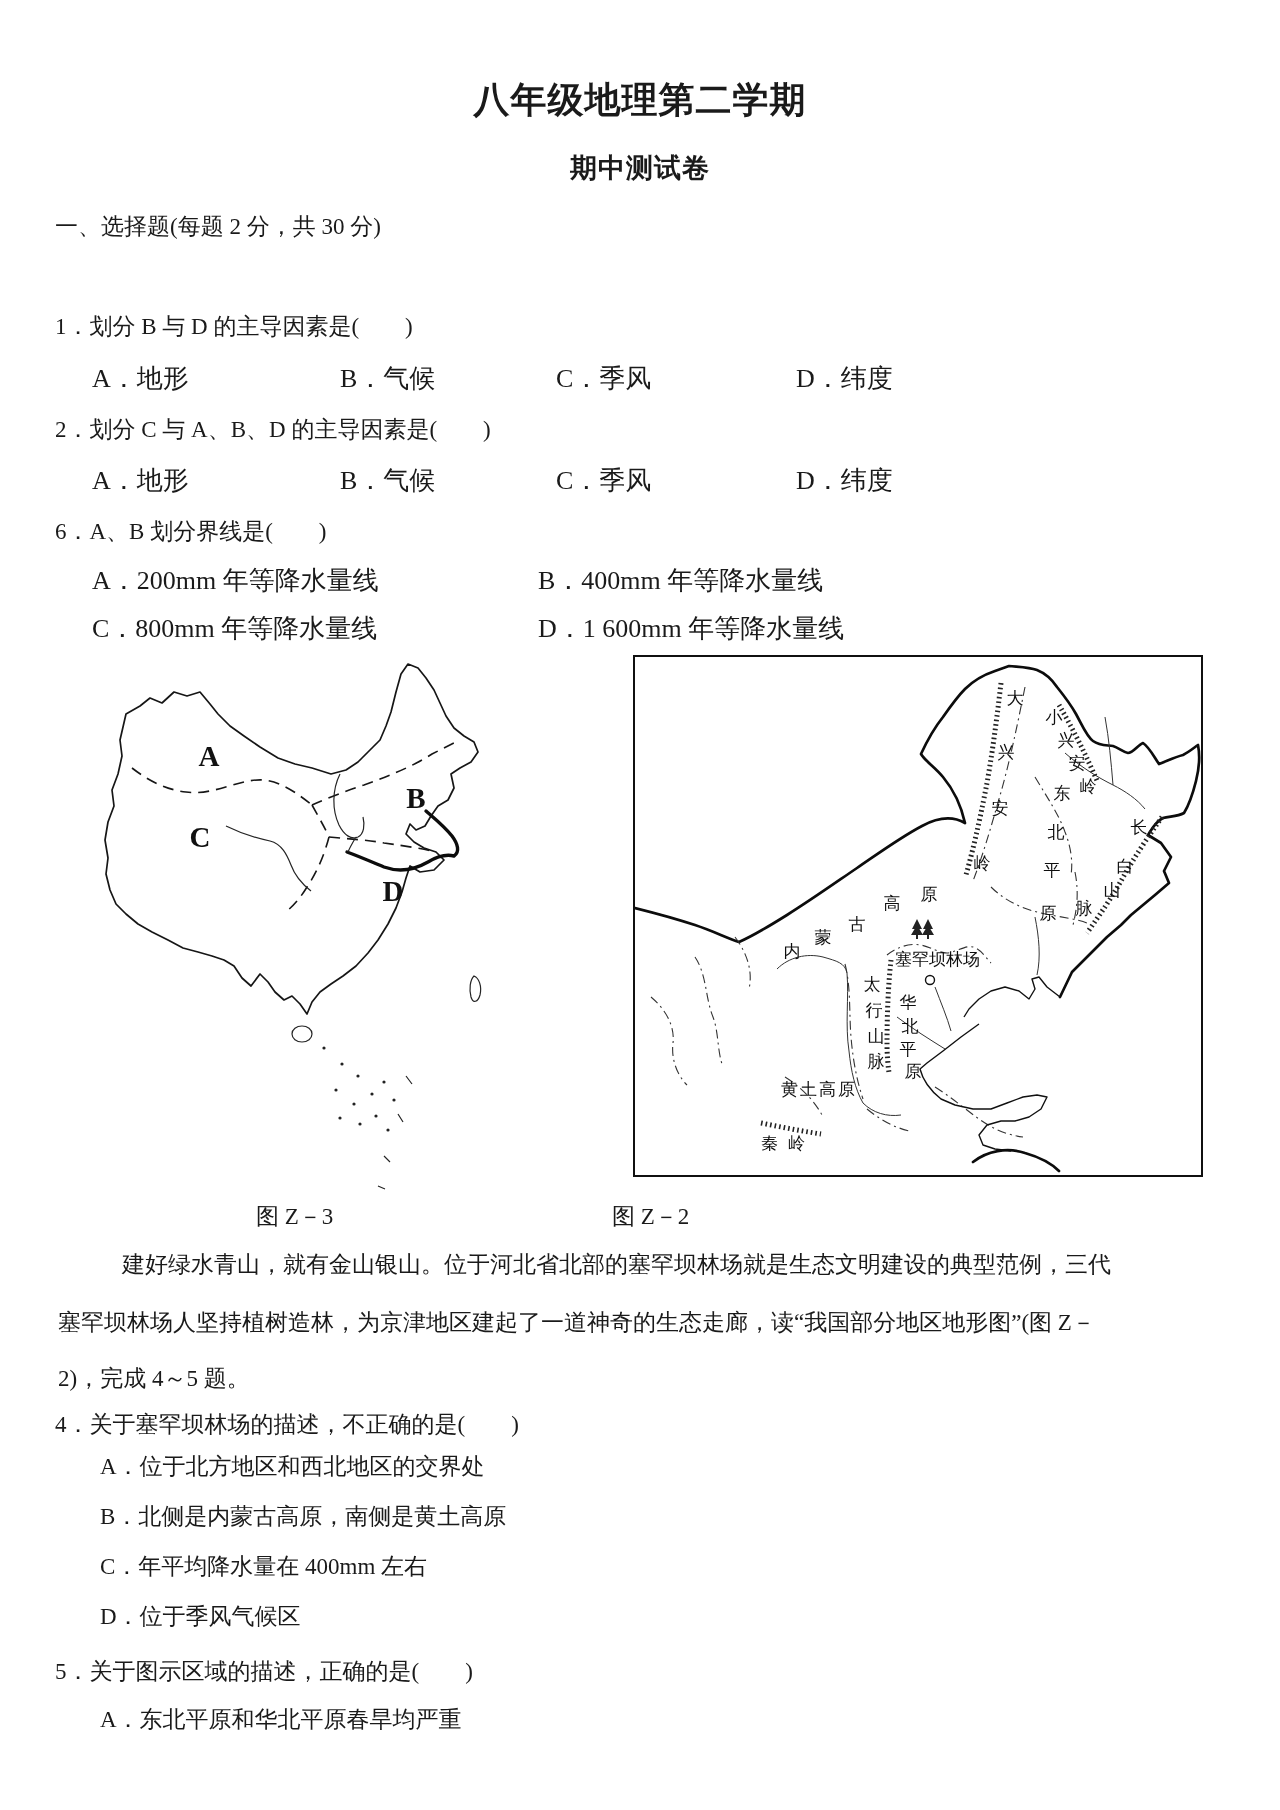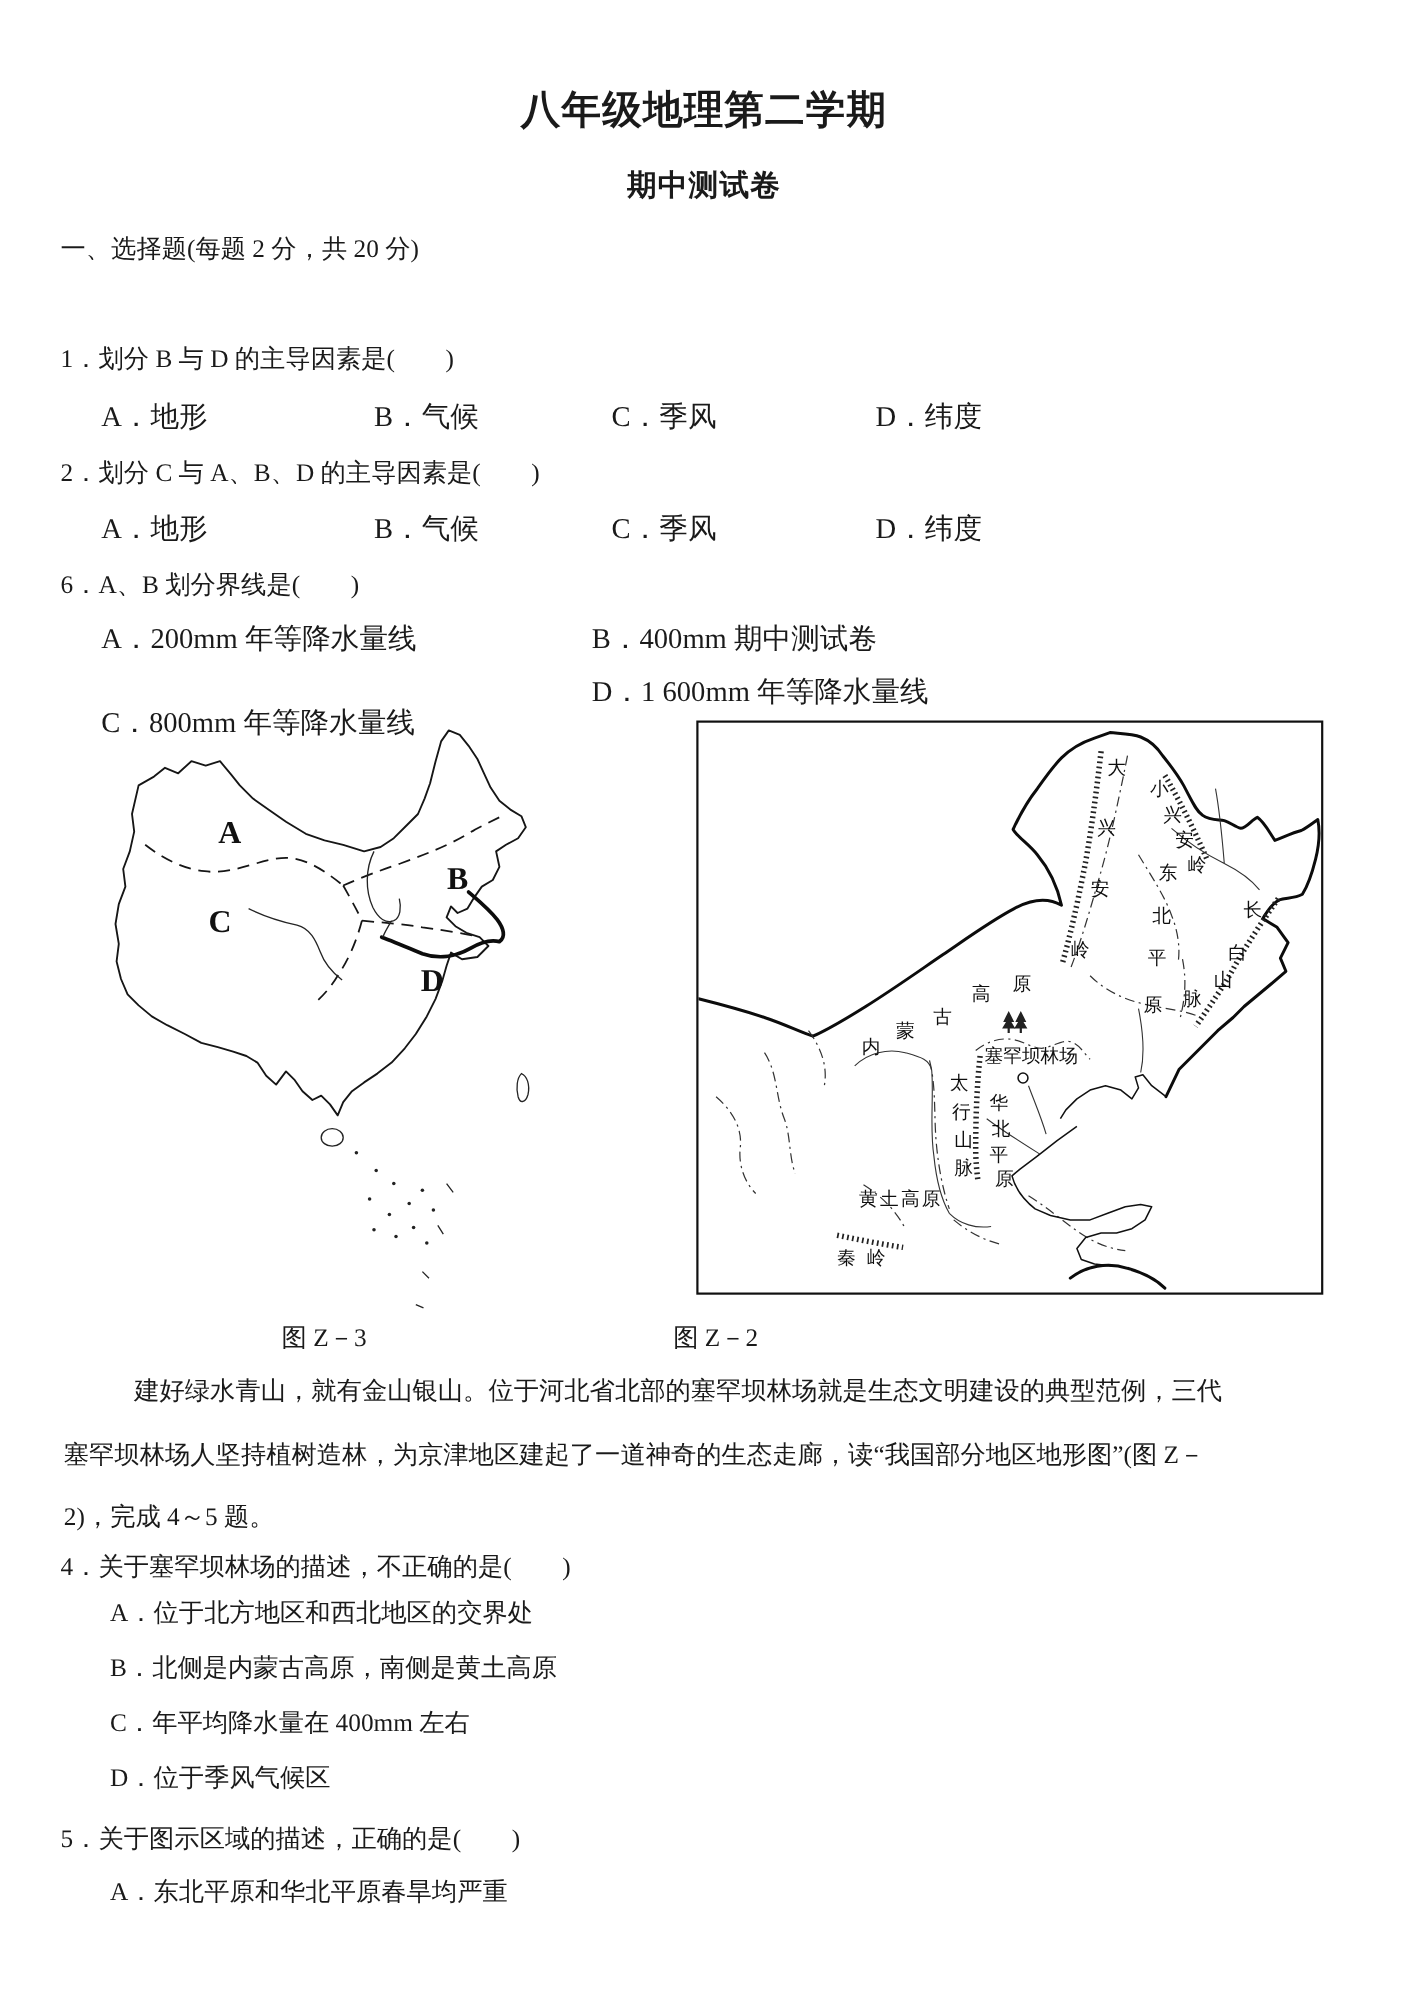--- a/index.html
+++ b/index.html
@@ -29,38 +29,38 @@
   .dot{fill:#222;}
 </style>
 </head>
 <body>
 
 <div class="sheet">
 
   <div class="t1">八年级地理第二学期</div>
   <div class="t2">期中测试卷</div>
 
-  <div class="line" style="left:55px;top:212px">一、选择题(每题 2 分，共 20 分)</div>
+  <div class="line" style="left:55px;top:212px">一、选择题(每题 2 分，共 30 分)</div>
 
   <div class="line" style="left:55px;top:312px">1．划分 B 与 D 的主导因素是(　　)</div>
   <span class="opt" style="left:92px;top:364px">A．地形</span>
   <span class="opt" style="left:340px;top:364px">B．气候</span>
   <span class="opt" style="left:556px;top:364px">C．季风</span>
   <span class="opt" style="left:796px;top:364px">D．纬度</span>
 
   <div class="line" style="left:55px;top:415px">2．划分 C 与 A、B、D 的主导因素是(　　)</div>
   <span class="opt" style="left:92px;top:466px">A．地形</span>
   <span class="opt" style="left:340px;top:466px">B．气候</span>
   <span class="opt" style="left:556px;top:466px">C．季风</span>
   <span class="opt" style="left:796px;top:466px">D．纬度</span>
 
   <div class="line" style="left:55px;top:517px">6．A、B 划分界线是(　　)</div>
   <span class="opt" style="left:92px;top:566px">A．200mm 年等降水量线</span>
-  <span class="opt" style="left:538px;top:566px">B．400mm 期中测试卷</span>
-  <span class="opt" style="left:92px;top:642px">C．800mm 年等降水量线</span>
+  <span class="opt" style="left:538px;top:566px">B．400mm 年等降水量线</span>
+  <span class="opt" style="left:92px;top:614px">C．800mm 年等降水量线</span>
   <span class="opt" style="left:538px;top:614px">D．1 600mm 年等降水量线</span>
 
   <div class="mapbox" style="left:88px;top:648px;width:404px;height:560px">
     <svg width="404" height="560" viewBox="0 0 404 560" xmlns="http://www.w3.org/2000/svg">
 
       <path class="outline" d="M38,66 L52,58 62,50 74,55 86,44 99,48 112,44 122,56 130,66 142,78 156,88 172,99 190,110 207,116 224,120 243,126 258,122 270,114 282,102 292,92 298,78 303,64 308,44 313,26 320,16 330,20 338,30 346,42 352,55 358,68 366,80 376,88 386,94 390,104 383,114 372,120 363,126 366,140 360,152 350,158 343,168 337,178 328,182 322,176 318,186 326,194 336,200 348,204 356,212 346,222 332,224 322,218 318,230 314,244 308,260 300,276 290,292 280,305 268,318 255,328 243,336 232,344 224,354 219,366 212,356 204,348 196,352 187,344 180,334 172,326 163,338 154,330 146,318 136,312 124,308 110,304 95,300 80,292 64,284 50,276 38,266 28,256 22,242 18,226 20,210 17,192 20,174 26,158 24,142 30,126 34,108 32,92 Z"></path>
 
       <path class="dashl" d="M44,120 C62,134 80,142 98,144 C126,148 152,130 176,132 C194,134 210,146 224,157"></path>
       <path class="dashl" d="M224,157 C240,150 258,143 276,137 C300,128 322,120 344,106 L372,92"></path>
       <path class="dashl" d="M224,157 C230,168 236,178 241,189"></path>

